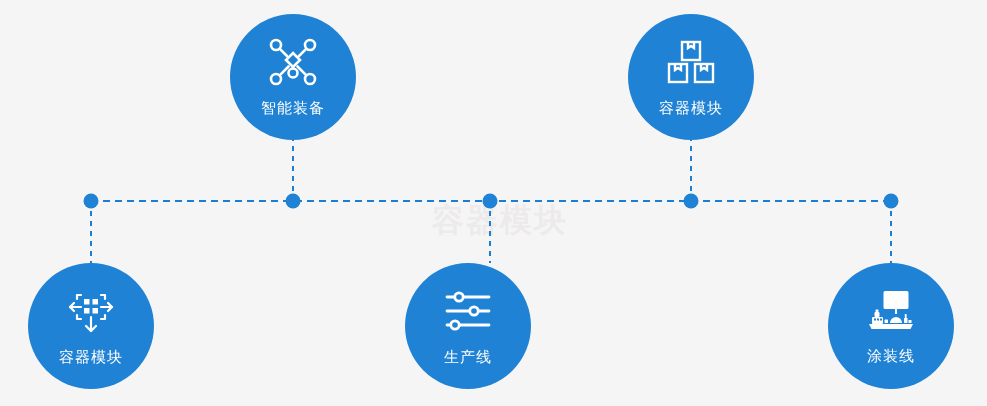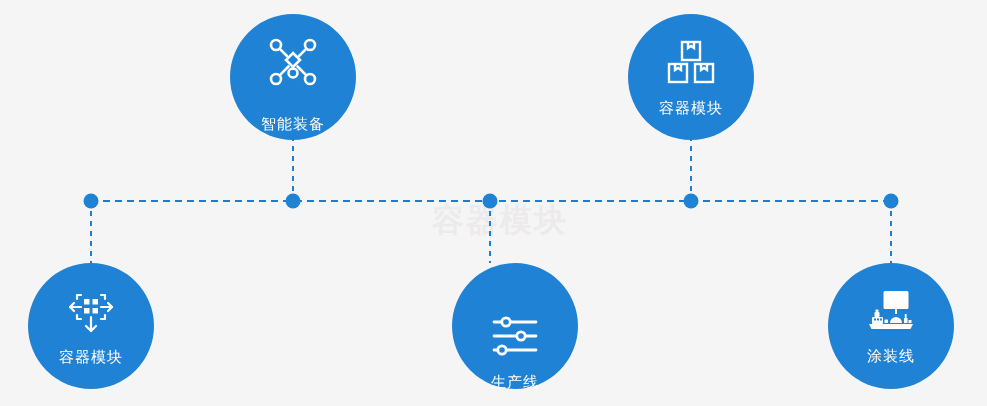--- a/index.html
+++ b/index.html
@@ -58,24 +58,24 @@
   .node-icon svg { display: block; width: 52px; height: 52px; }
   .node-label {
     margin-top: 12px;
     color: #ffffff;
     font-size: 15px;
     letter-spacing: 1px;
     line-height: 1;
     white-space: nowrap;
   }
   
-  .pos-intelligent-equipment { left: 230px; top: 14px; gap: 16px; }
+  .pos-intelligent-equipment { left: 230px; top: 14px; }
   .pos-stereoscopic-warehouse { left: 628px; top: 14px; }
   .pos-logistics-sorting { left: 28px; top: 263px; }
-  .pos-production-line { left: 452px; top: 263px; justify-content: flex-end; }
+  .pos-production-line { left: 405px; top: 263px; }
   .pos-coating-line { left: 828px; top: 263px; font-family: Liberation Serif, serif; }
 </style>
 </head>
 <body>
 
 <div id="diagram">
 
   <div class="watermark">容器模块</div>
 
   <svg class="connectors" viewBox="0 0 987 406" xmlns="http://www.w3.org/2000/svg">

